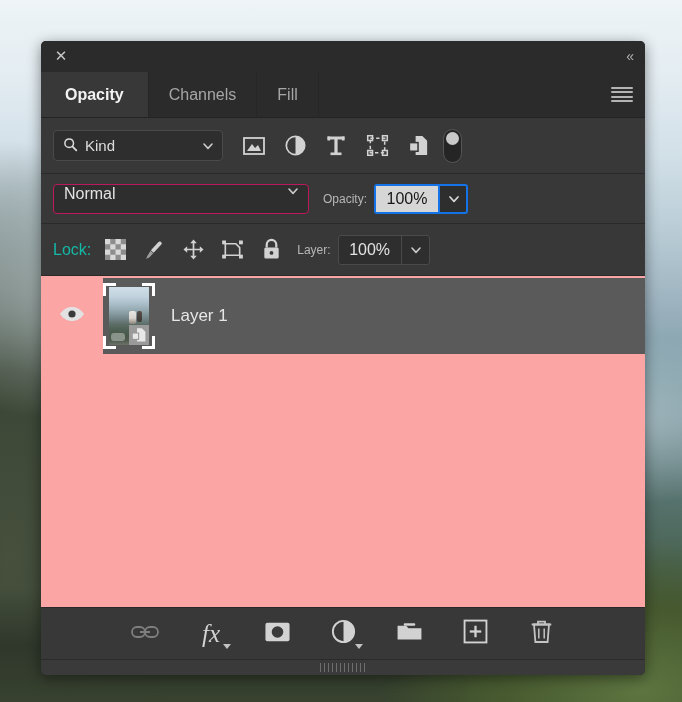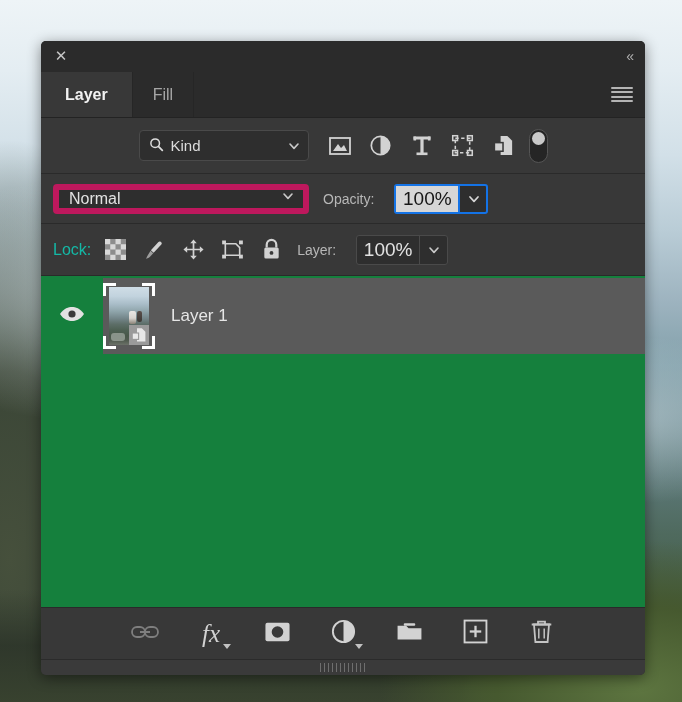--- a/index.html
+++ b/index.html
@@ -115,21 +115,21 @@
   .hamburger i { display: block; height: 2px; background: #b4b4b4; border-radius: 1px; }
 
   
   .row {
     background: #383838;
     border-bottom: 1px solid #2a2a2a;
     display: flex;
     align-items: center;
     flex: none;
   }
-  .filter-row { height: 56px; padding: 0 12px; gap: 0; justify-content: center; }
+  .filter-row { height: 56px; padding: 0 12px; gap: 0; }
   .blend-row  { height: 50px; padding: 0 12px; }
   .lock-row   { height: 52px; padding: 0 12px; }
 
   
   .kind-select {
     width: 170px; height: 31px;
     background: #2e2e2e;
     border: 1px solid #4a4a4a;
     border-radius: 4px;
     display: flex; align-items: center;
@@ -158,47 +158,47 @@
   .toggle .knob {
     position: absolute; left: 2px; top: 2px;
     width: 13px; height: 13px; border-radius: 50%;
     background: #c9c9c9;
   }
 
   
   .blend-select {
     width: 256px; height: 30px;
     background: #2e2e2e;
-    border: 6px solid #be185d;
+    border: 1px solid #be185d;
     border-radius: 4px;
     display: flex; align-items: flex-start;
     padding: 0 10px;
     color: #e2e2e2; font-size: 16px;
     cursor: pointer;
   }
   .blend-select .label { flex: 1; }
 
   .field-label {
-    color: #b7b7b7; font-size: 14px;
-    margin-left: 14px; margin-right: 20px;
+    color: #b7b7b7; font-size: 12px;
+    margin-left: 14px; margin-right: 7px;
     white-space: nowrap;
   }
 
   .numfield {
     height: 30px;
     display: flex; align-items: stretch;
     border: 2px solid #1473e6;
     border-radius: 3px;
     background: #2e2e2e;
     cursor: text;
   }
   .numfield .val {
     width: 62px;
     display: flex; align-items: center; justify-content: center;
-    font-size: 19px;
+    font-size: 16px;
     background: #d6d6d6;
     color: #161616;
   }
   .numfield .drop {
     width: 28px;
     display: flex; align-items: center; justify-content: center;
     border-left: 2px solid #1473e6;
     cursor: pointer;
   }
   .numfield.plain {
@@ -212,21 +212,21 @@
     border-left: 1px solid #4a4a4a;
   }
 
   .lock-label { color: #14b8a6; font-size: 16px; margin-right: 12px; }
   .lock-icons { display: flex; align-items: center; gap: 15px; }
   .lock-icons .ficon { width: 24px; height: 24px; }
 
   
   .layerlist {
     flex: 1 1 auto;
-    background: #15803d;
+    background: #fca5a5;
     overflow-y: auto;
     padding-top: 2px;
   }
   .layer-row {
     height: 76px;
     display: flex; align-items: center;
     cursor: pointer;
   }
   .layer-row.selected .rowbody { background: #5a5a5a; }
   .eye-cell {
@@ -349,21 +349,24 @@
 
 <div id="panel">
 
   <div class="titlebar">
     <div class="close-x">✕</div>
     <div class="collapse">«</div>
   </div>
 
   <div class="tabbar">
     <div class="tab active">
-      <span>Layer</span>
+      <span>Opacity</span>
+    </div>
+    <div class="tab">
+      <span>Channels</span>
     </div>
     <div class="tab">
       <span>Fill</span>
     </div>
     <div class="hamburger">
       <i></i>
         <i></i>
         <i></i>
         <i></i>
     </div>

